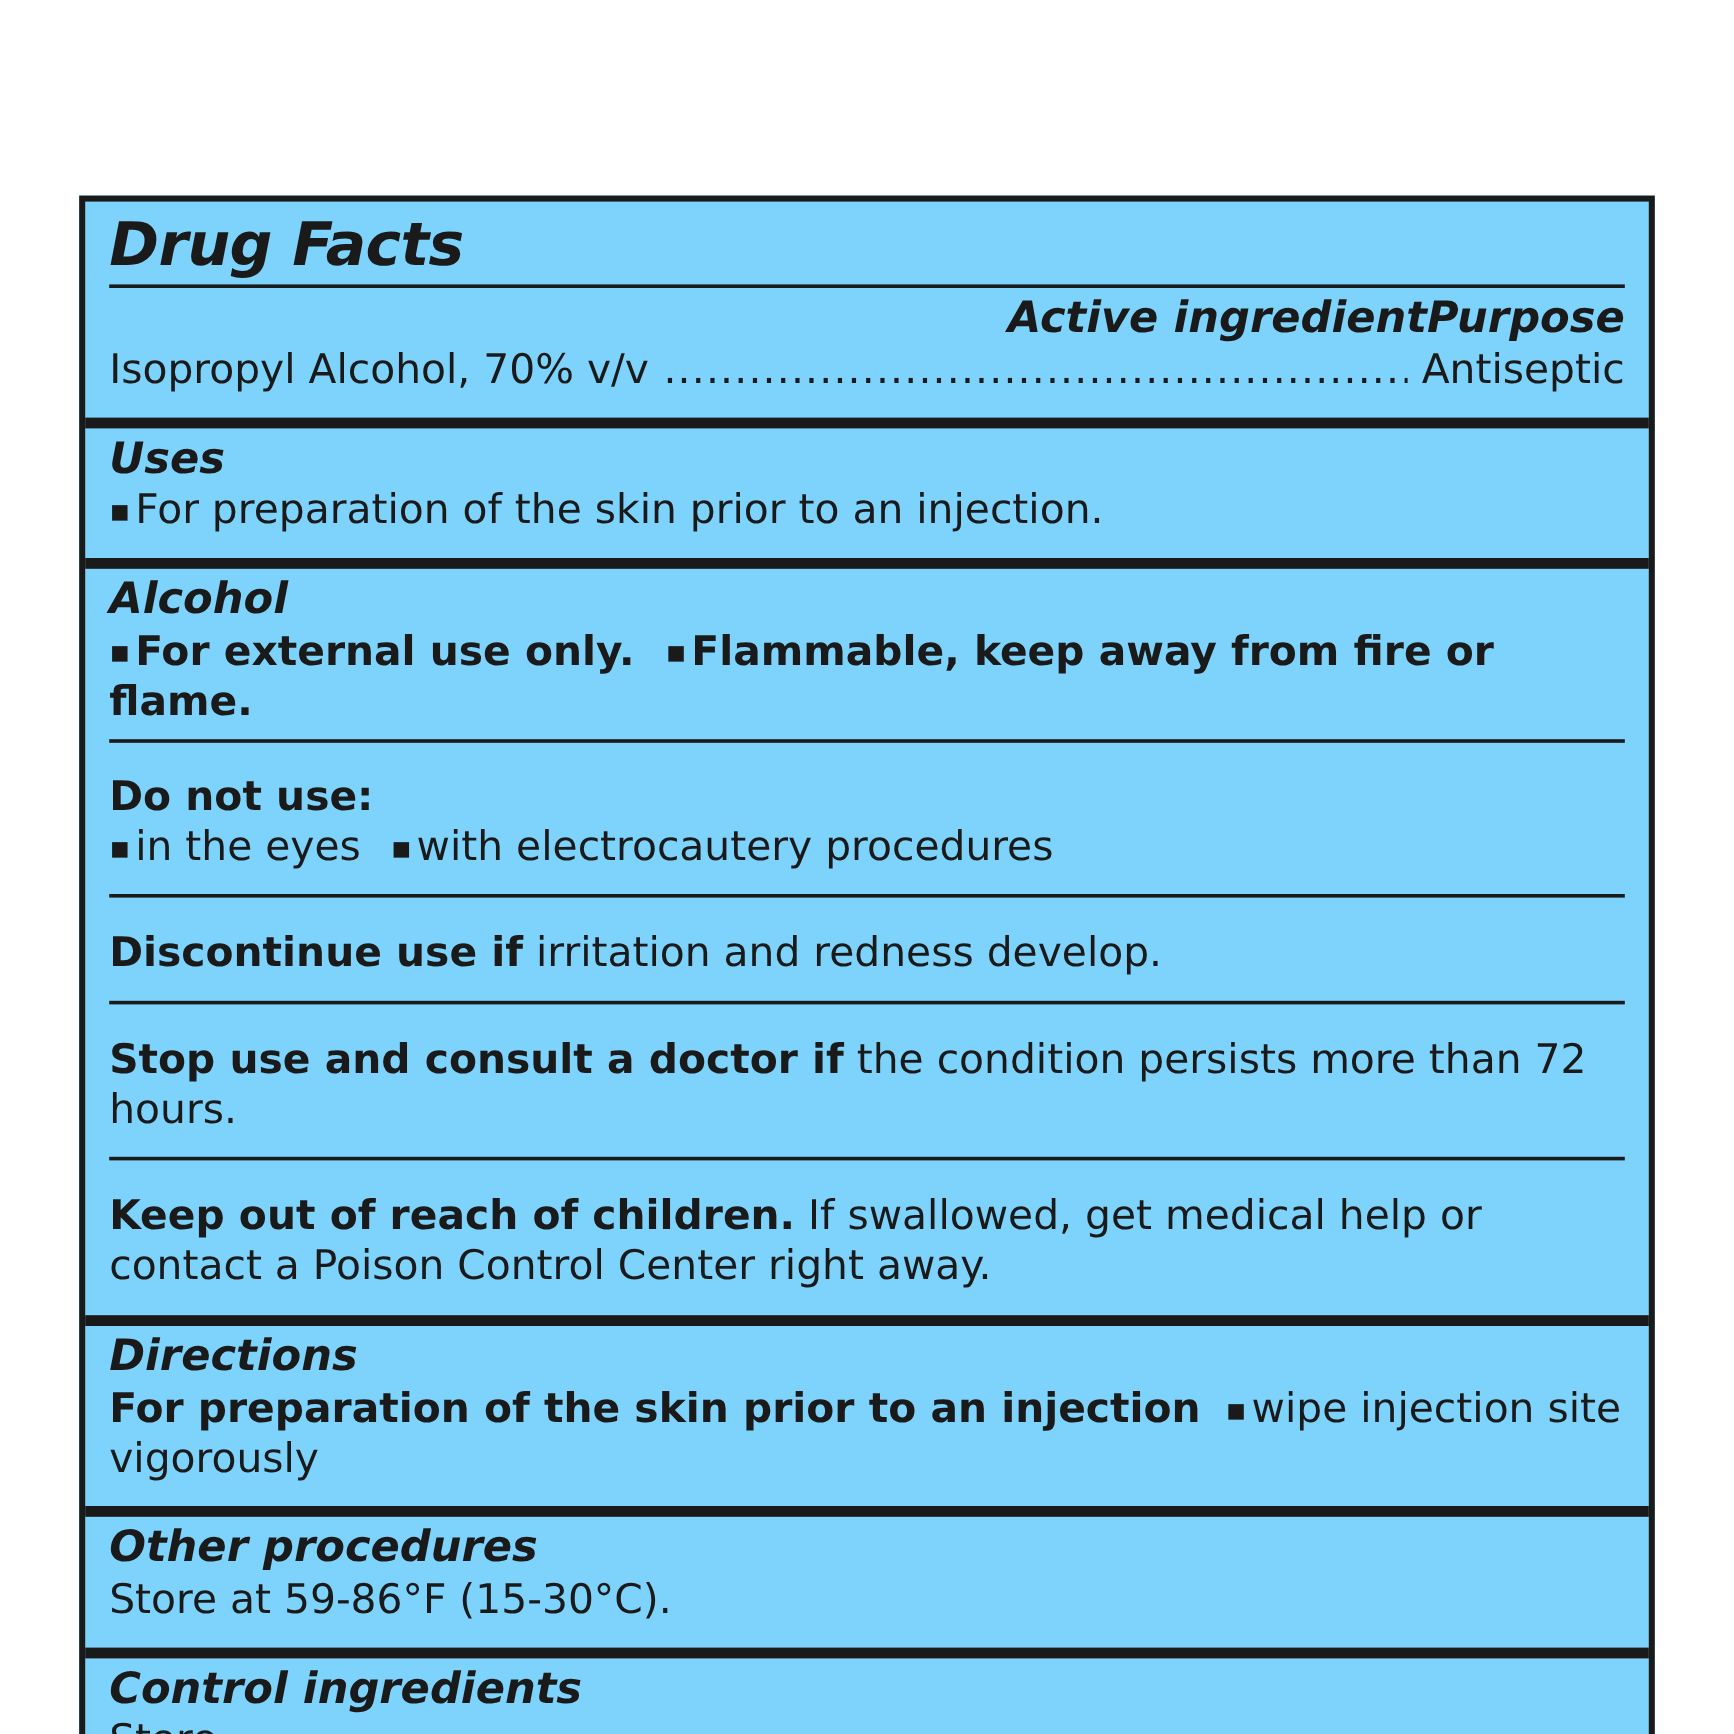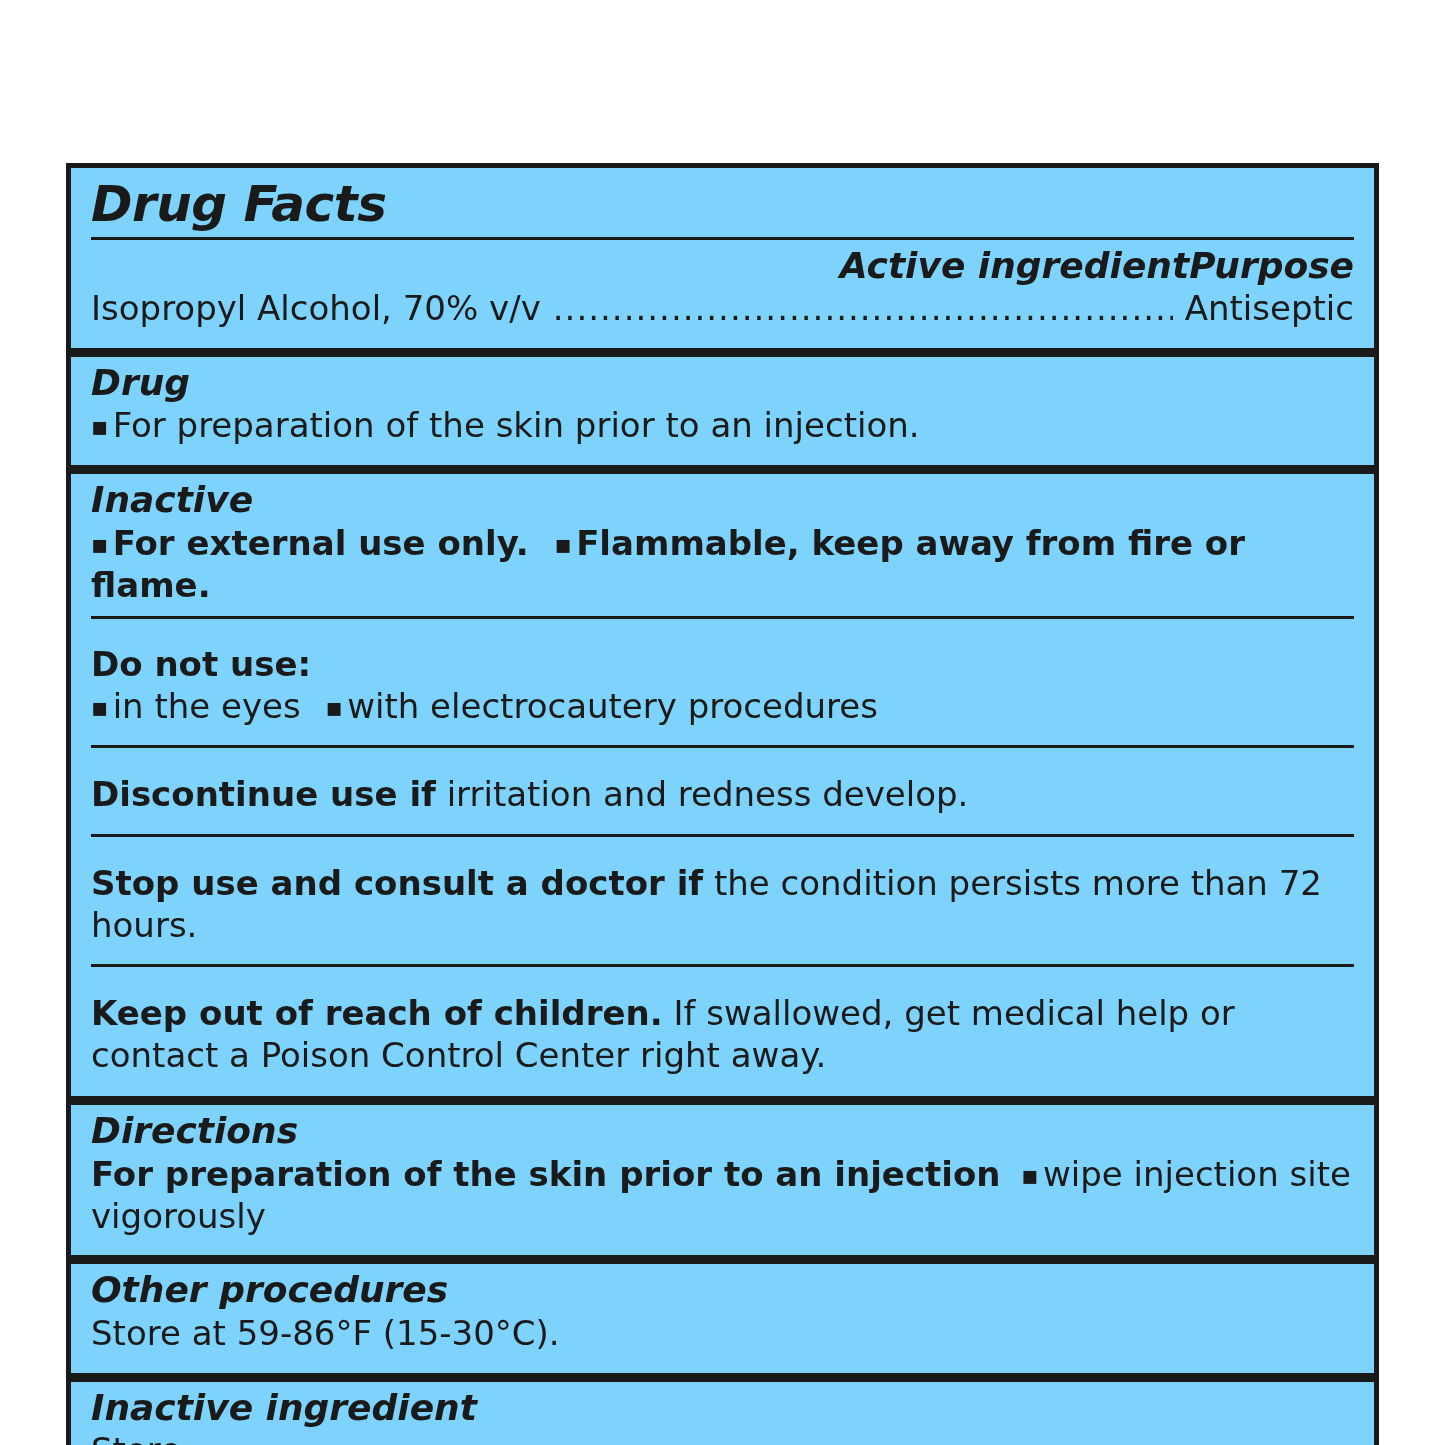--- a/index.html
+++ b/index.html
@@ -126,29 +126,29 @@
       </div>
       <div class="active-line">
         <span class="body-text nowrap">Isopropyl Alcohol, 70% v/v</span>
         <span class="dots">................................................................................................................</span>
         <span class="body-text nowrap">Antiseptic</span>
       </div>
     </div>
     <div class="rule-thick"></div>
 
     <div class="section">
-      <div class="heading-italic">Drug</div>
+      <div class="heading-italic">Uses</div>
       <div class="body-text">
         <span class="bullet">▪</span><span>For preparation of the skin prior to an injection.</span>
       </div>
     </div>
     <div class="rule-thick"></div>
 
     <div class="section" style="padding-bottom:0;">
-      <div class="heading-italic">Inactive</div>
+      <div class="heading-italic">Alcohol</div>
       <div class="body-text bold-text">
         <span class="bullet">▪</span><span>For external use only.</span>
         <span class="bullet" style="padding-left:14px;">▪</span><span>Flammable, keep away from fire or flame.</span>
       </div>
     </div>
     <div class="inner-rule"></div>
 
     <div class="sub-block">
       <div class="heading-bold">Do not use:</div>
       <div class="body-text">
@@ -191,18 +191,18 @@
     </div>
     <div class="rule-thick"></div>
 
     <div class="section">
       <div class="heading-italic">Other procedures</div>
       <div class="body-text">Store at 59-86°F (15-30°C).</div>
     </div>
     <div class="rule-thick"></div>
 
     <div class="section" style="padding-bottom:24px;">
-      <div class="heading-italic">Inactive ingredient</div>
+      <div class="heading-italic">Control ingredients</div>
       <div class="body-text">Store</div>
     </div>
 
   </div>
 </div>
 
 </body></html>

